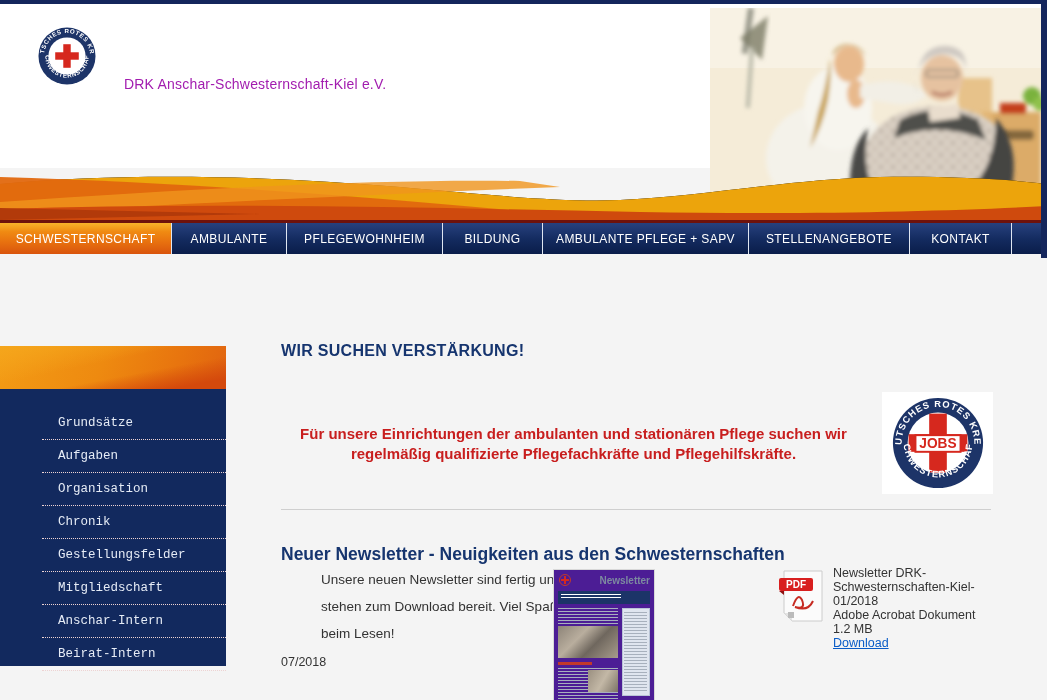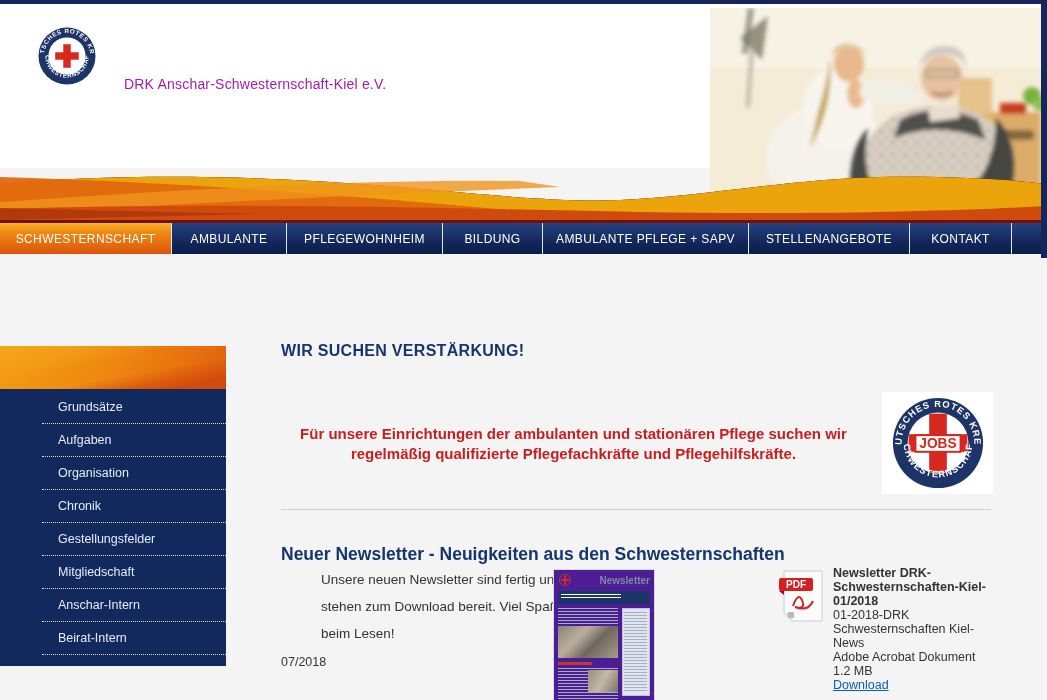--- a/index.html
+++ b/index.html
@@ -43,21 +43,21 @@
   .nav .tab-rest { flex:1; background:linear-gradient(180deg,#27417e 0%,#132a5e 55%,#0a1d4a 100%); }
 
   
   .side-wave {
     position:absolute; left:0; top:346px; width:226px; height:43px; z-index:6;
     background:
       linear-gradient(to top left, #d4490c 12%, rgba(212,73,12,0) 38%),
       linear-gradient(168deg, #f5a61c 0%, rgba(245,166,28,0) 42%),
       linear-gradient(115deg, #f39c15 0%, #ee8a10 45%, #e8750e 75%, #e06210 100%);
   }
-  .side-panel { position:absolute; left:0; top:389px; width:226px; height:277px; background:#12295e; z-index:6; padding-top:2px; }
+  .side-panel { position:absolute; left:0; top:389px; width:226px; height:277px; background:#12295e; z-index:6; padding-top:18px;font-family:Liberation Mono, monospace; }
   .side-panel ul { list-style:none; }
   .side-panel li {
     margin-left:42px; height:33px; line-height:33px; padding-left:16px;
     border-bottom:1px dotted #eed3d3; color:#e6ecf6; font-size:12.5px; cursor:pointer;
   }
 
   
   .headline { position:absolute; left:281px; top:342px; font-size:16px; font-weight:bold; color:#16356f; letter-spacing:.3px; }
   .intro-red {
     position:absolute; left:281px; top:424px; width:585px; text-align:center;
@@ -89,21 +89,21 @@
   .thumb .t-col-l2 { position:absolute; left:4px; top:98px; width:60px; height:32px; }
   .thumb .t-photo2 { position:absolute; left:34px; top:100px; width:30px; height:22px;
       background:linear-gradient(120deg,#9a8f80 0%,#c3b8a6 50%,#7c7366 100%); }
   .thumb .t-sidebox { position:absolute; left:68px; top:38px; width:28px; height:88px; background:#dfe5ef;
       border:1px solid #b9c4d6; }
   .thumb .t-sidebox-in { position:absolute; left:70px; top:42px; width:23px; height:80px; }
 
   
   .pdf-icon { position:absolute; left:778px; top:570px; width:50px; height:52px; z-index:6; cursor:pointer; }
   .pdf-text { position:absolute; left:833px; top:566px; width:160px; font-size:12.5px; line-height:14px; color:#333333; z-index:6; }
-  .pdf-text .b { font-weight:bold; }
+  .pdf-text .b { font-weight:normal; }
   .pdf-text a { color:#0a5cc7; text-decoration:underline; cursor:pointer; }
 
   svg text { font-family:"Liberation Sans", sans-serif; }
 </style>
 </head>
 <body>
 
 <div id="page">
 
   <div class="header">
@@ -274,21 +274,20 @@
       <path d="M14 51 L14 43 L6 43 Z" fill="#e2e2e2"></path>
       <rect x="1" y="8" width="34" height="13" rx="2" fill="#d81f1f"></rect>
       <path d="M1 21 L6 25 L6 21 Z" fill="#8f1212"></path>
       <text x="18" y="18" font-size="10" font-weight="bold" fill="#ffffff" text-anchor="middle">PDF</text>
       <path d="M15 36 Q20 22 24 30 Q28 40 17 37 Q30 42 35 31" stroke="#c62b22" stroke-width="2" fill="none"></path>
       <rect x="10" y="42" width="6" height="6" fill="#bbbbbb"></rect>
     </svg>
   </div>
   <div class="pdf-text">
     <div class="b">Newsletter DRK-Schwesternschaften-Kiel-01/2018</div>
-    <div>01-2018-DRK Schwesternschaften Kiel-News</div>
     <div>Adobe Acrobat Dokument 1.2 MB</div>
     <a>Download</a>
   </div>
 
   <div class="top-frame"></div>
   <div class="right-frame"></div>
 
 </div>
 
 </body></html>

